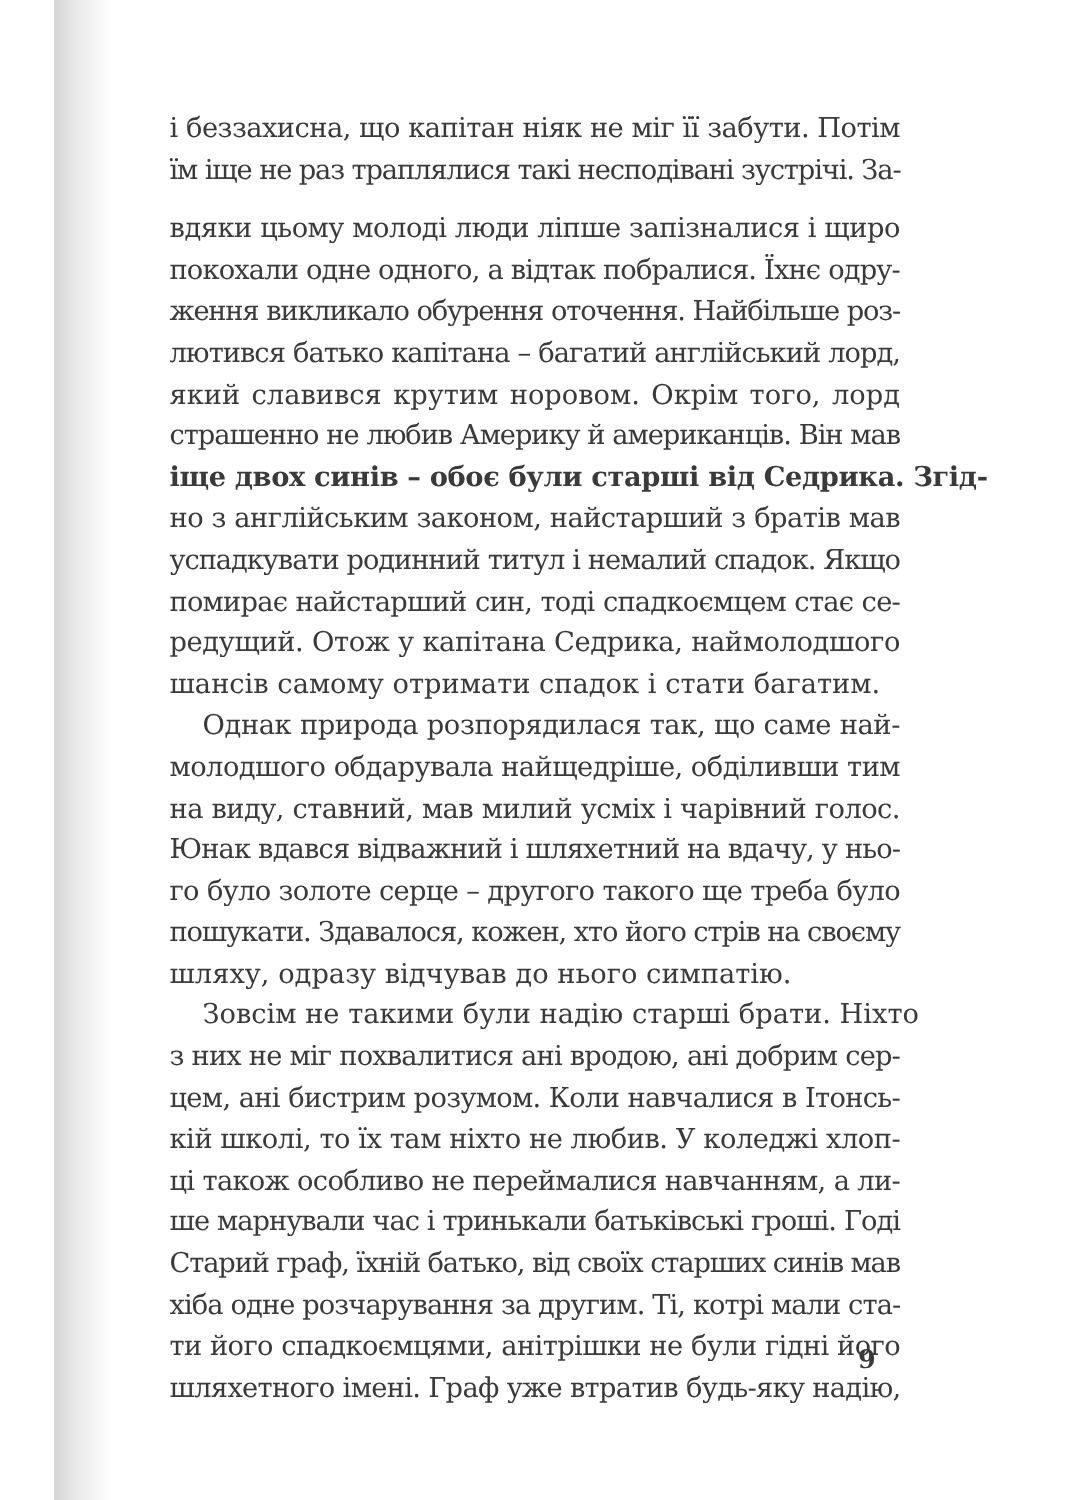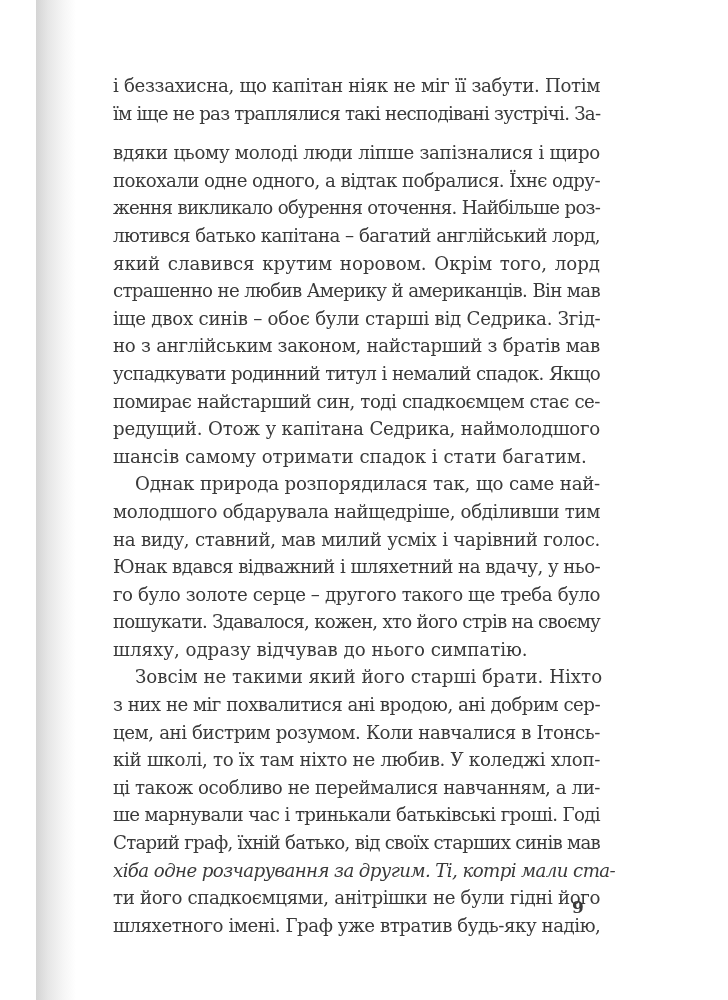--- a/index.html
+++ b/index.html
@@ -66,43 +66,43 @@
   <div class="text-block" id="text-block">
       <div>
         <span class="line" style="letter-spacing: -0.35px;">і беззахисна, що капітан ніяк не міг її забути. Потім</span>
         <span class="line" style="letter-spacing: -0.75px;">їм іще не раз траплялися такі несподівані зустрічі. За-</span>
         <span class="line" style="letter-spacing: -0.3px; margin-top: 12px;">вдяки цьому молоді люди ліпше запізналися і щиро</span>
         <span class="line" style="letter-spacing: -0.55px;">покохали одне одного, а відтак побралися. Їхнє одру-</span>
         <span class="line" style="letter-spacing: -0.8px;">ження викликало обурення оточення. Найбільше роз-</span>
         <span class="line" style="letter-spacing: -0.65px;">лютився батько капітана – багатий англійський лорд,</span>
         <span class="line">який славився крутим норовом. Окрім того, лорд</span>
         <span class="line" style="letter-spacing: -0.7px;">страшенно не любив Америку й американців. Він мав</span>
-        <span class="line" style="letter-spacing: -0.25px;">іще двох синів – обоє були старші від Седрика. Згід-</span>
+        <span class="line" style="letter-spacing: -0.25px; font-weight: bold;">іще двох синів – обоє були старші від Седрика. Згід-</span>
         <span class="line" style="letter-spacing: -0.35px;">но з англійським законом, найстарший з братів мав</span>
         <span class="line" style="letter-spacing: -0.7px;">успадкувати родинний титул і немалий спадок. Якщо</span>
         <span class="line" style="letter-spacing: -0.5px;">помирає найстарший син, тоді спадкоємцем стає се-</span>
         <span class="line" style="letter-spacing: -0.25px;">редущий. Отож у капітана Седрика, наймолодшого</span>
         <span class="line last">шансів самому отримати спадок і стати багатим.</span>
       </div>
       <div>
         <span class="line indent" style="letter-spacing: -0.25px;">Однак природа розпорядилася так, що саме най-</span>
         <span class="line" style="letter-spacing: -0.35px;">молодшого обдарувала найщедріше, обділивши тим</span>
         <span class="line" style="letter-spacing: -0.35px;">на виду, ставний, мав милий усміх і чарівний голос.</span>
         <span class="line" style="letter-spacing: -0.55px;">Юнак вдався відважний і шляхетний на вдачу, у ньо-</span>
         <span class="line" style="letter-spacing: -0.45px;">го було золоте серце – другого такого ще треба було</span>
         <span class="line" style="letter-spacing: -0.75px;">пошукати. Здавалося, кожен, хто його стрів на своєму</span>
         <span class="line last">шляху, одразу відчував до нього симпатію.</span>
       </div>
       <div>
-        <span class="line indent">Зовсім не такими який його старші брати. Ніхто</span>
+        <span class="line indent">Зовсім не такими були надію старші брати. Ніхто</span>
         <span class="line" style="letter-spacing: -0.55px;">з них не міг похвалитися ані вродою, ані добрим сер-</span>
         <span class="line" style="letter-spacing: -0.45px;">цем, ані бистрим розумом. Коли навчалися в Ітонсь-</span>
         <span class="line" style="letter-spacing: -0.3px;">кій школі, то їх там ніхто не любив. У коледжі хлоп-</span>
         <span class="line" style="letter-spacing: -0.45px;">ці також особливо не переймалися навчанням, а ли-</span>
         <span class="line" style="letter-spacing: -0.65px;">ше марнували час і тринькали батьківські гроші. Годі</span>
         <span class="line" style="letter-spacing: -0.75px;">Старий граф, їхній батько, від своїх старших синів мав</span>
-        <span class="line" style="letter-spacing: -0.6px; font-style: italic;">хіба одне розчарування за другим. Ті, котрі мали ста-</span>
+        <span class="line" style="letter-spacing: -0.6px;">хіба одне розчарування за другим. Ті, котрі мали ста-</span>
         <span class="line" style="letter-spacing: -0.4px;">ти його спадкоємцями, анітрішки не були гідні його</span>
         <span class="line" style="letter-spacing: -0.45px;">шляхетного імені. Граф уже втратив будь-яку надію,</span>
       </div>
     </div>
   <div class="page-number">9</div>
 </div>
 
 </body></html>

